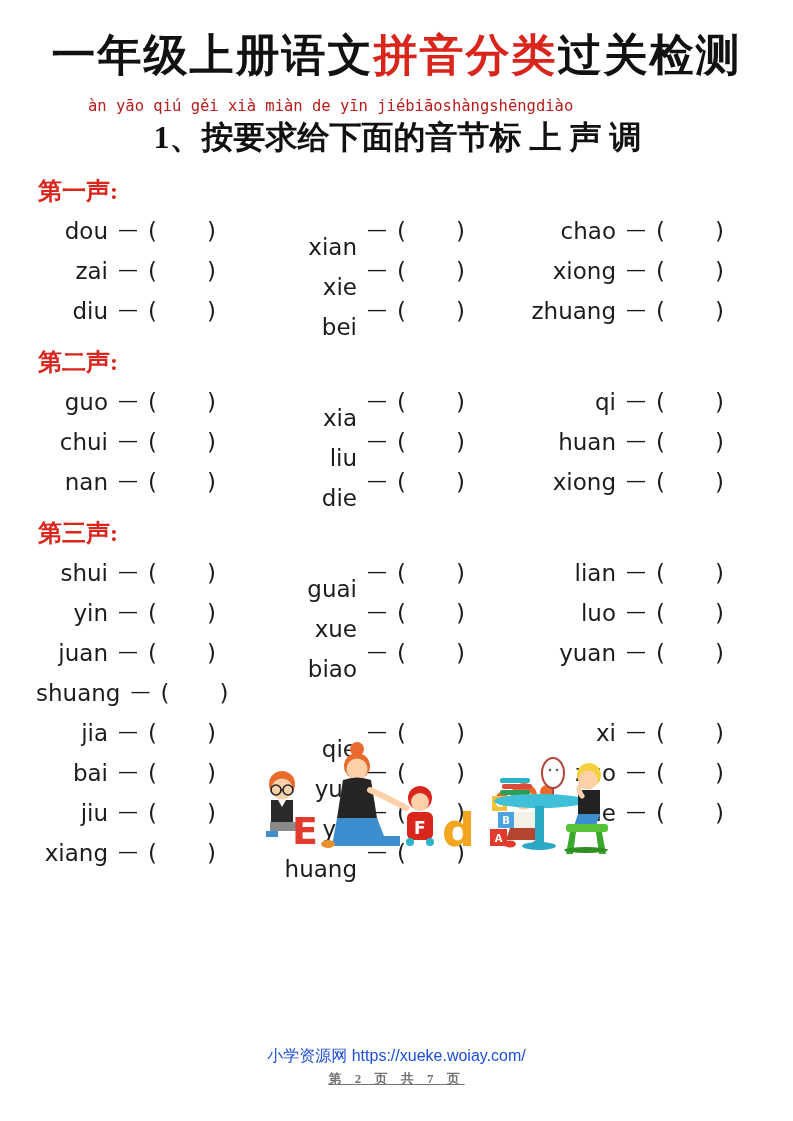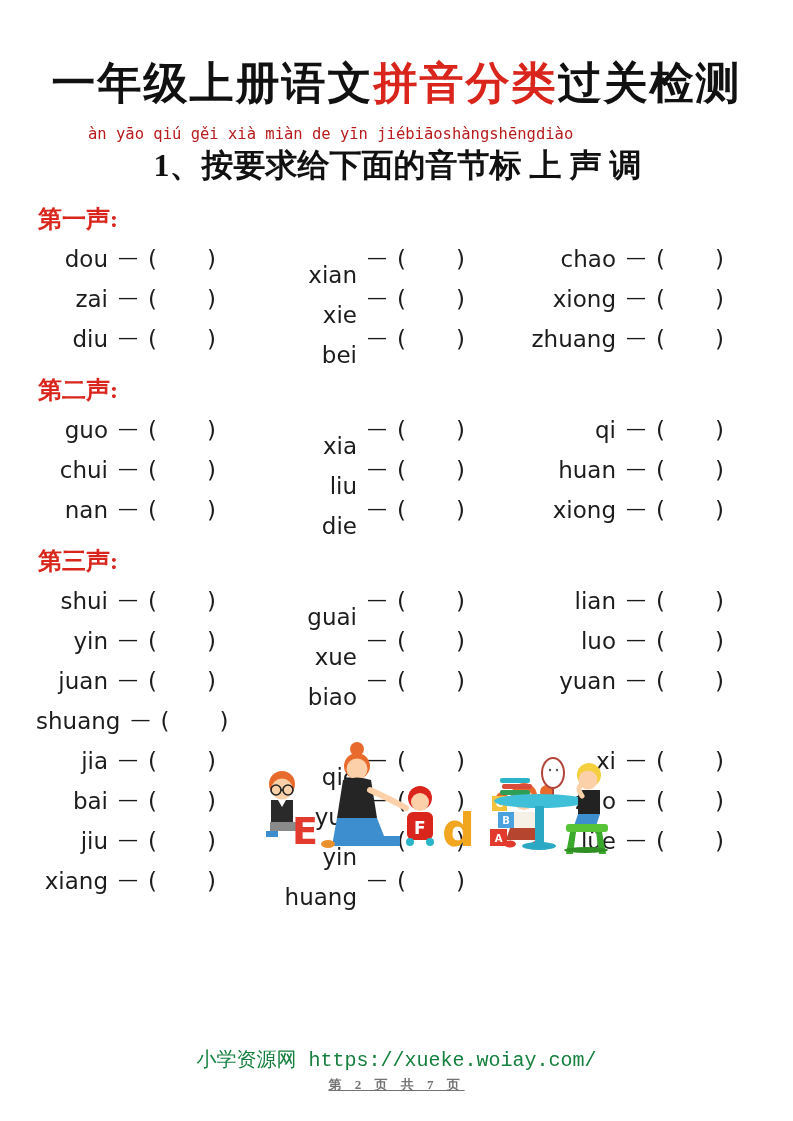--- a/index.html
+++ b/index.html
@@ -6,21 +6,21 @@
   html, body { margin: 0; padding: 0; }
   body {
     width: 793px; height: 1121px;
     background: #ffffff;
     position: relative;
     overflow: hidden;
     font-family: "DejaVu Sans", sans-serif;
     color: #1c1c1c;
   }
   .title {
-    margin: 56px 36px 0;
+    margin: 28px 36px 0;
     text-align: center;
     font-family: "Liberation Serif", serif;
     font-weight: bold;
     font-size: 44px;
     letter-spacing: 2px;
     color: #111;
     line-height: 1.25;
   }
   .title .hl { color: #d9251c; }
   .banner {
@@ -79,23 +79,23 @@
     position: absolute;
     left: 248px; top: 740px;
     width: 372px; height: 120px;
   }
   .footer {
     position: absolute;
     left: 0; right: 0; top: 1046px;
     text-align: center;
   }
   .footer .site {
-    color: #15803d;
-    font-size: 20px;
-    font-family: Liberation Mono, monospace;
+    color: #1d4ed8;
+    font-size: 16px;
+    font-family: Liberation Sans, sans-serif;
   }
   .footer .pageinfo {
     margin-top: 3px;
     color: #737373;
     font-family: "Liberation Serif", serif;
     font-weight: bold;
     font-size: 13px;
     letter-spacing: 5px;
     text-decoration: underline;
   }

